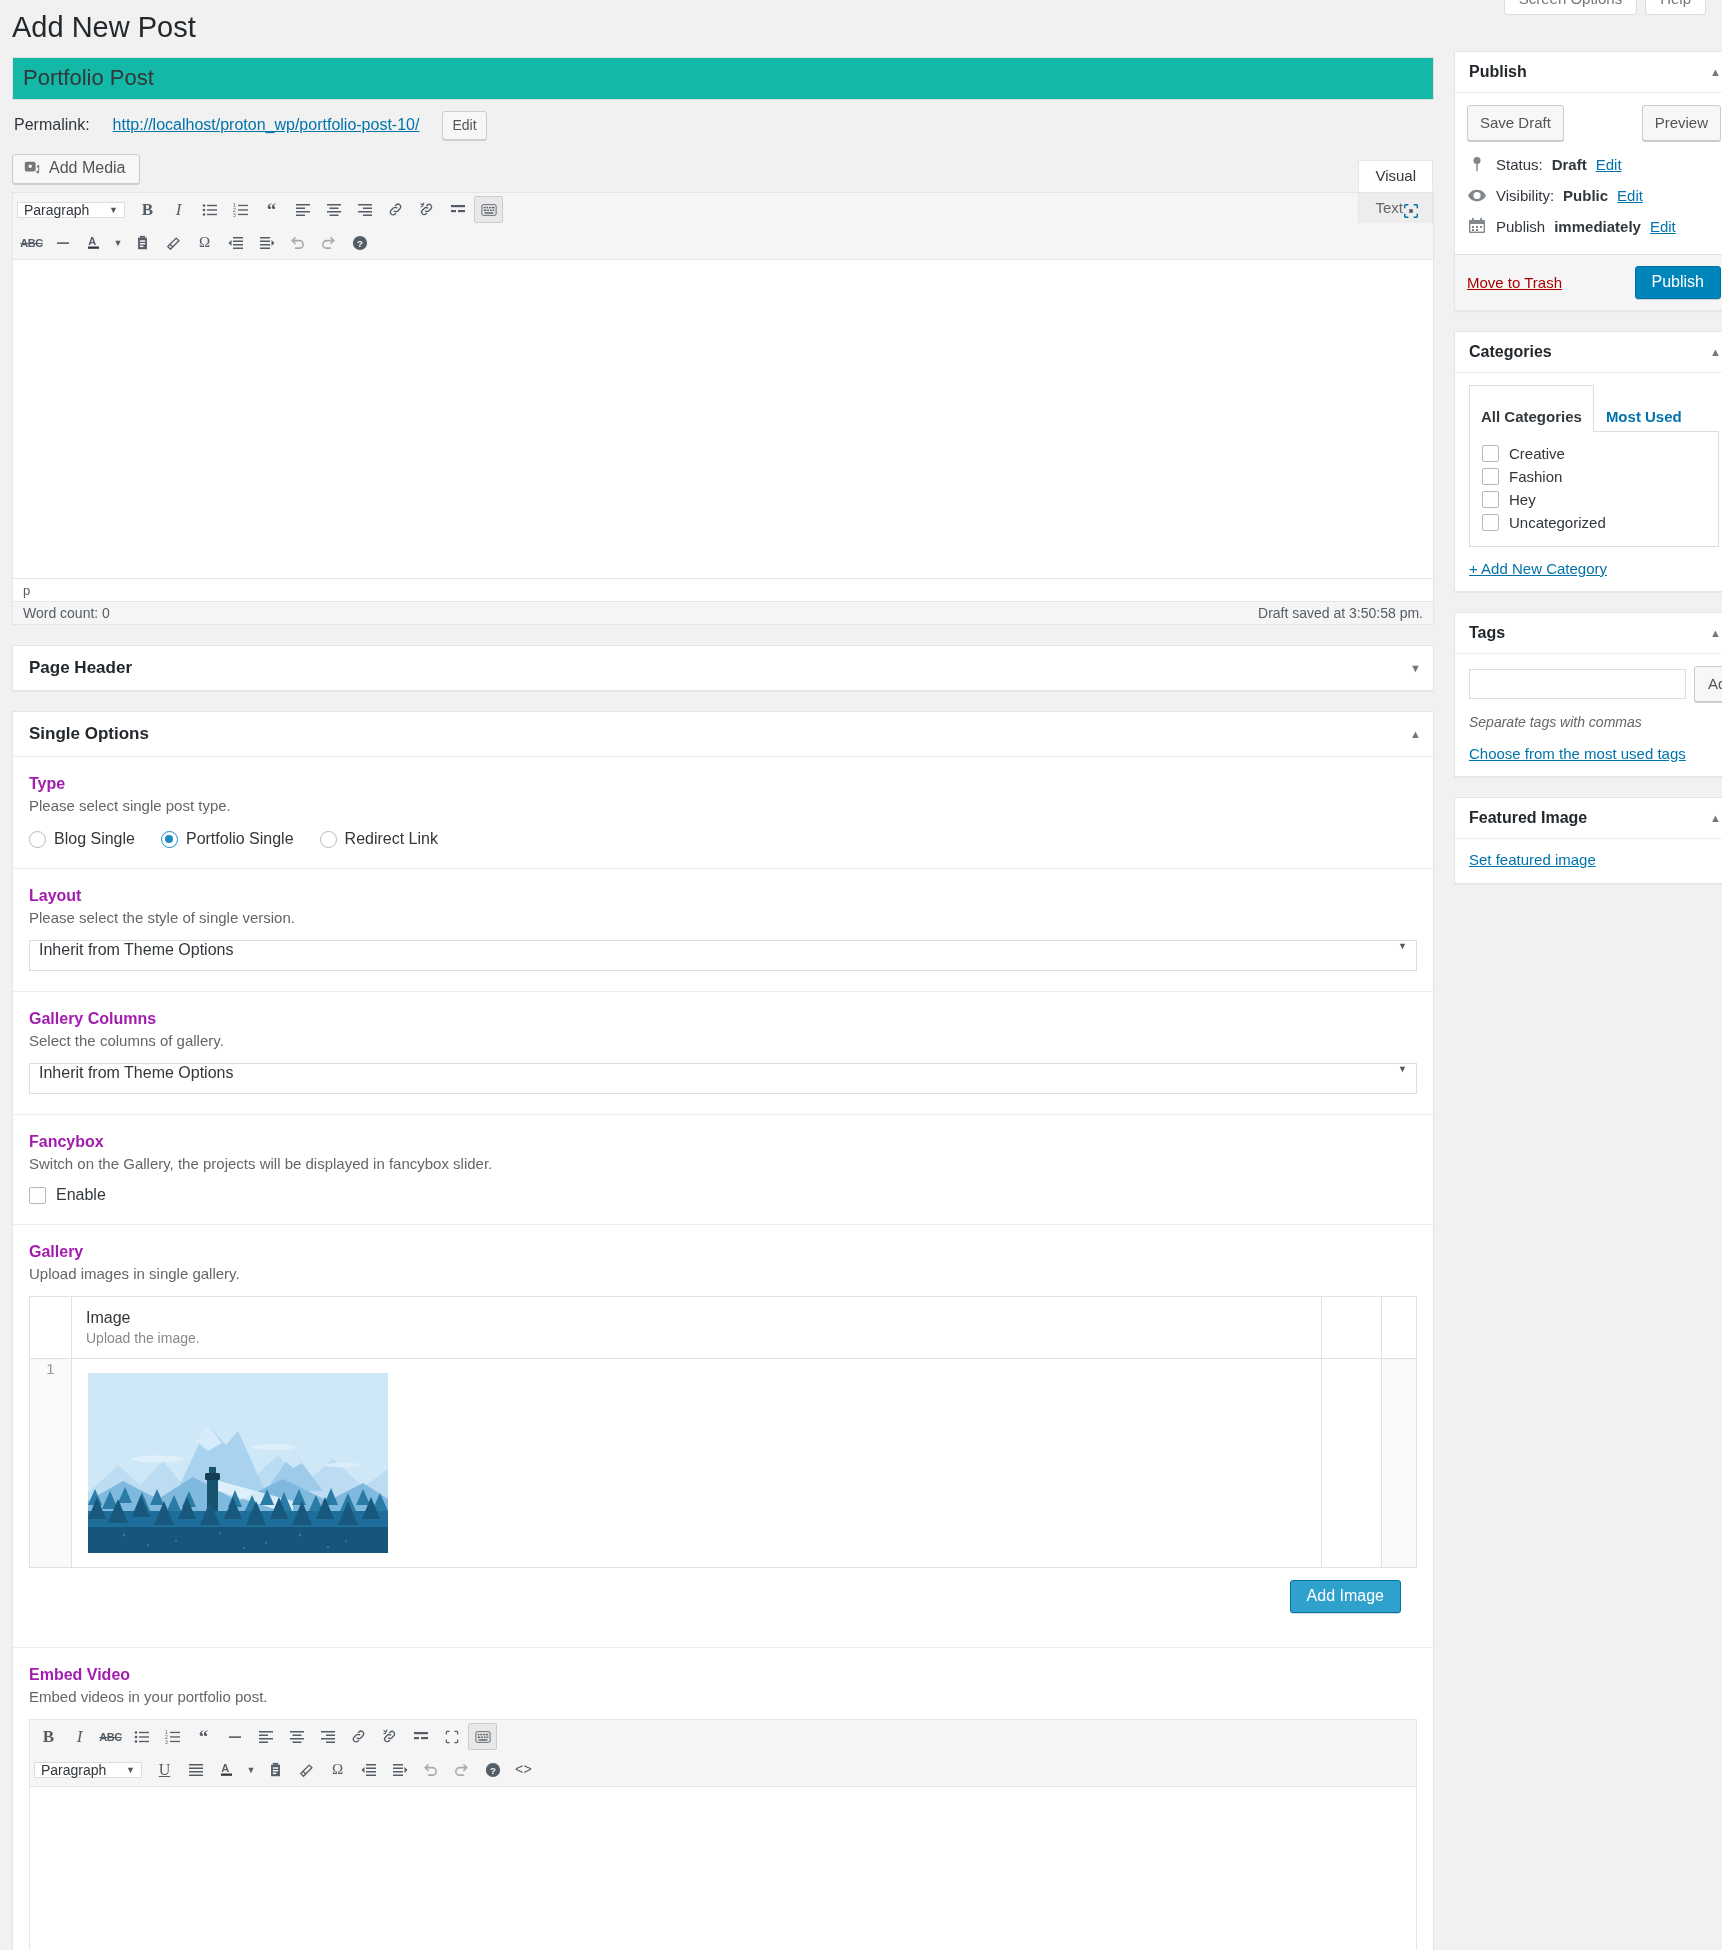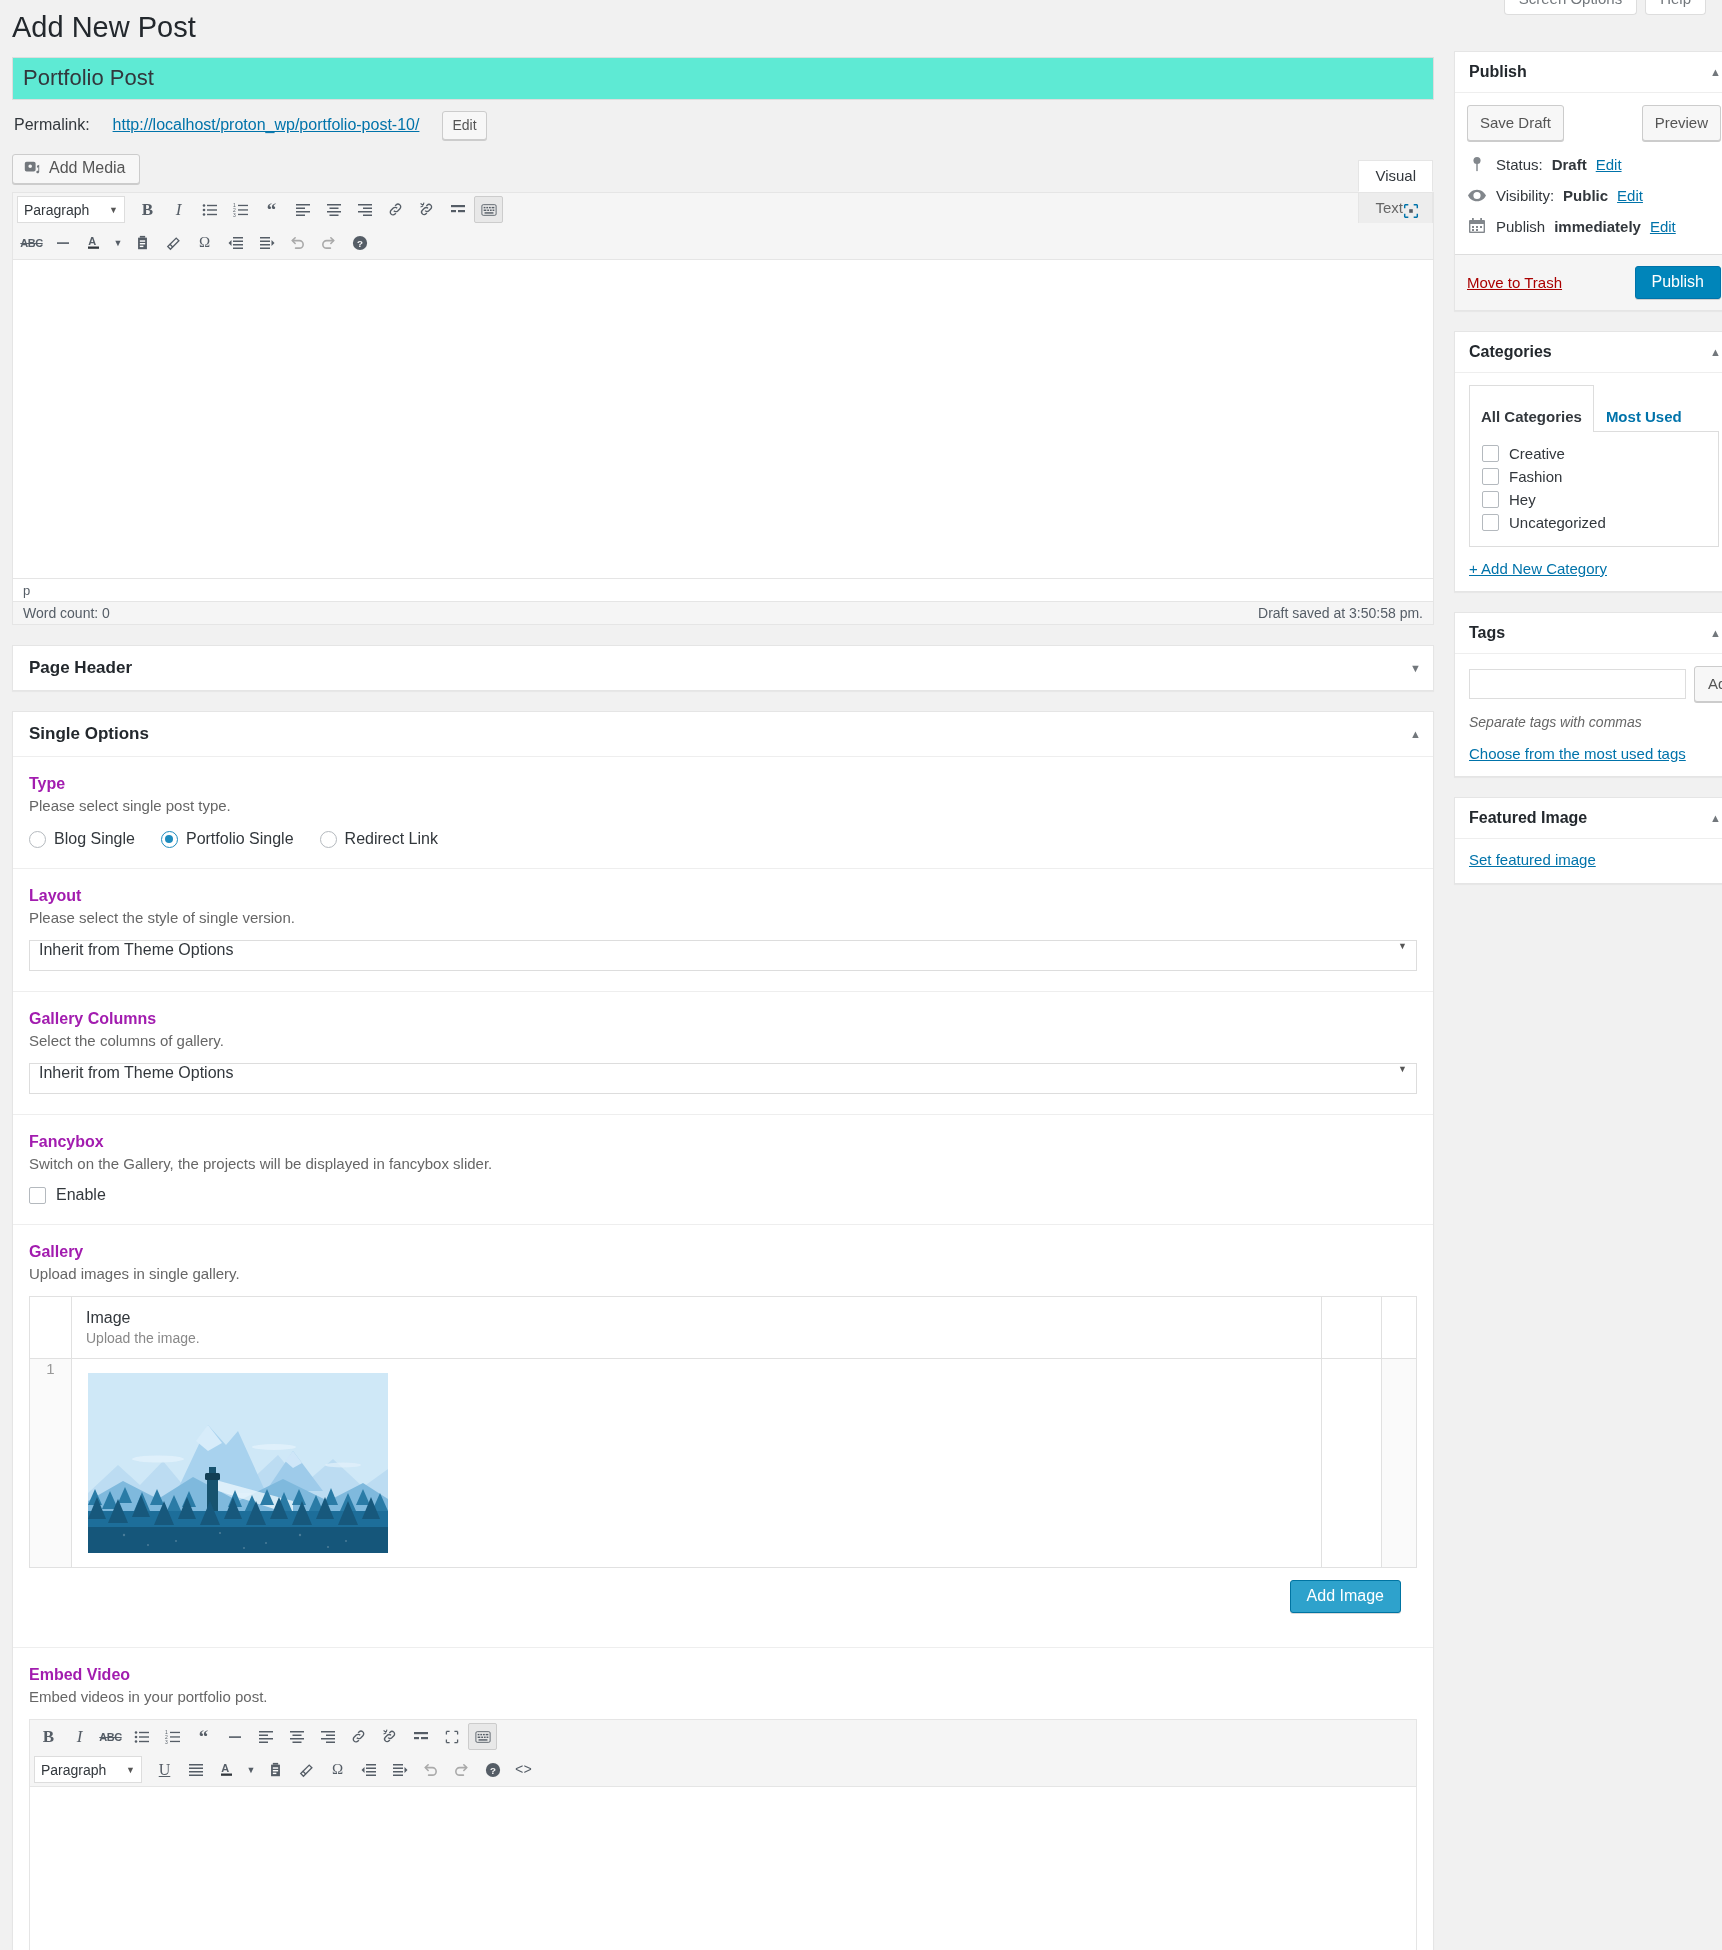--- a/index.html
+++ b/index.html
@@ -33,21 +33,21 @@
   }
 
   .columns { display:flex; align-items:flex-start; gap:0; }
   .col-main { width: 1422px; flex: 0 0 1422px; }
   .col-side { width: 280px; flex:0 0 280px; margin-left: 20px; }
 
   
   .titlewrap { margin-top:6px; }
   .title-input {
     width:100%; height:43px; padding: 3px 10px; font-size:22px; line-height:1.4;
-    color:#32373c; background:#5eead4; border:1px solid #ddd; outline:none;
+    color:#32373c; background:#14b8a6; border:1px solid #ddd; outline:none;
     font-family:"Liberation Sans", sans-serif; font-weight:400;
   }
   .permalink-row {
     padding: 11px 2px 4px 2px; font-size:16px; color:#32373c; display:flex; align-items:center; gap:23px;
   }
   .permalink-row .lbl { color:#32373c; }
   .permalink-row a.permalink { color:#0073aa; }
   .btn-small {
     background:#f7f7f7; border:1px solid #ccc; color:#555; border-radius:3px;
     font-size:14px; padding:2px 9px 3px; line-height:1.6; cursor:pointer;
@@ -77,21 +77,21 @@
     display:flex; align-items:center; gap:2px; padding:3px 4px; min-height:33px; position:relative;
   }
   .tb-row + .tb-row { }
   .tb-btn {
     width:29px; height:27px; display:inline-flex; align-items:center; justify-content:center;
     color:#555d66; border:1px solid transparent; border-radius:2px; cursor:pointer; font-size:15px;
   }
   .tb-btn.on { background:#e8e8e8; border-color:#ccc; }
   .tb-btn svg { display:block; }
   .tb-select {
-    height:27px; min-width:108px; border:1px solid #ddd; background:#fff; font-size:14px;
+    height:16px; min-width:108px; border:1px solid #ddd; background:#fff; font-size:14px;
     color:#32373c; padding:0 6px; display:flex; align-items:center; justify-content:space-between;
     margin-right:6px; cursor:pointer;
   }
   .tb-select .caret { font-size:9px; color:#555; margin-left:8px;}
   .tb-expand { position:absolute; right:8px; top:4px; }
   .editor-body { height:318px; background:#fff; }
   .editor-path {
     border-top:1px solid #e5e5e5; padding:4px 10px; font-size:13px; color:#555d66;
     background:#fff; height:23px; box-sizing:border-box;
   }

